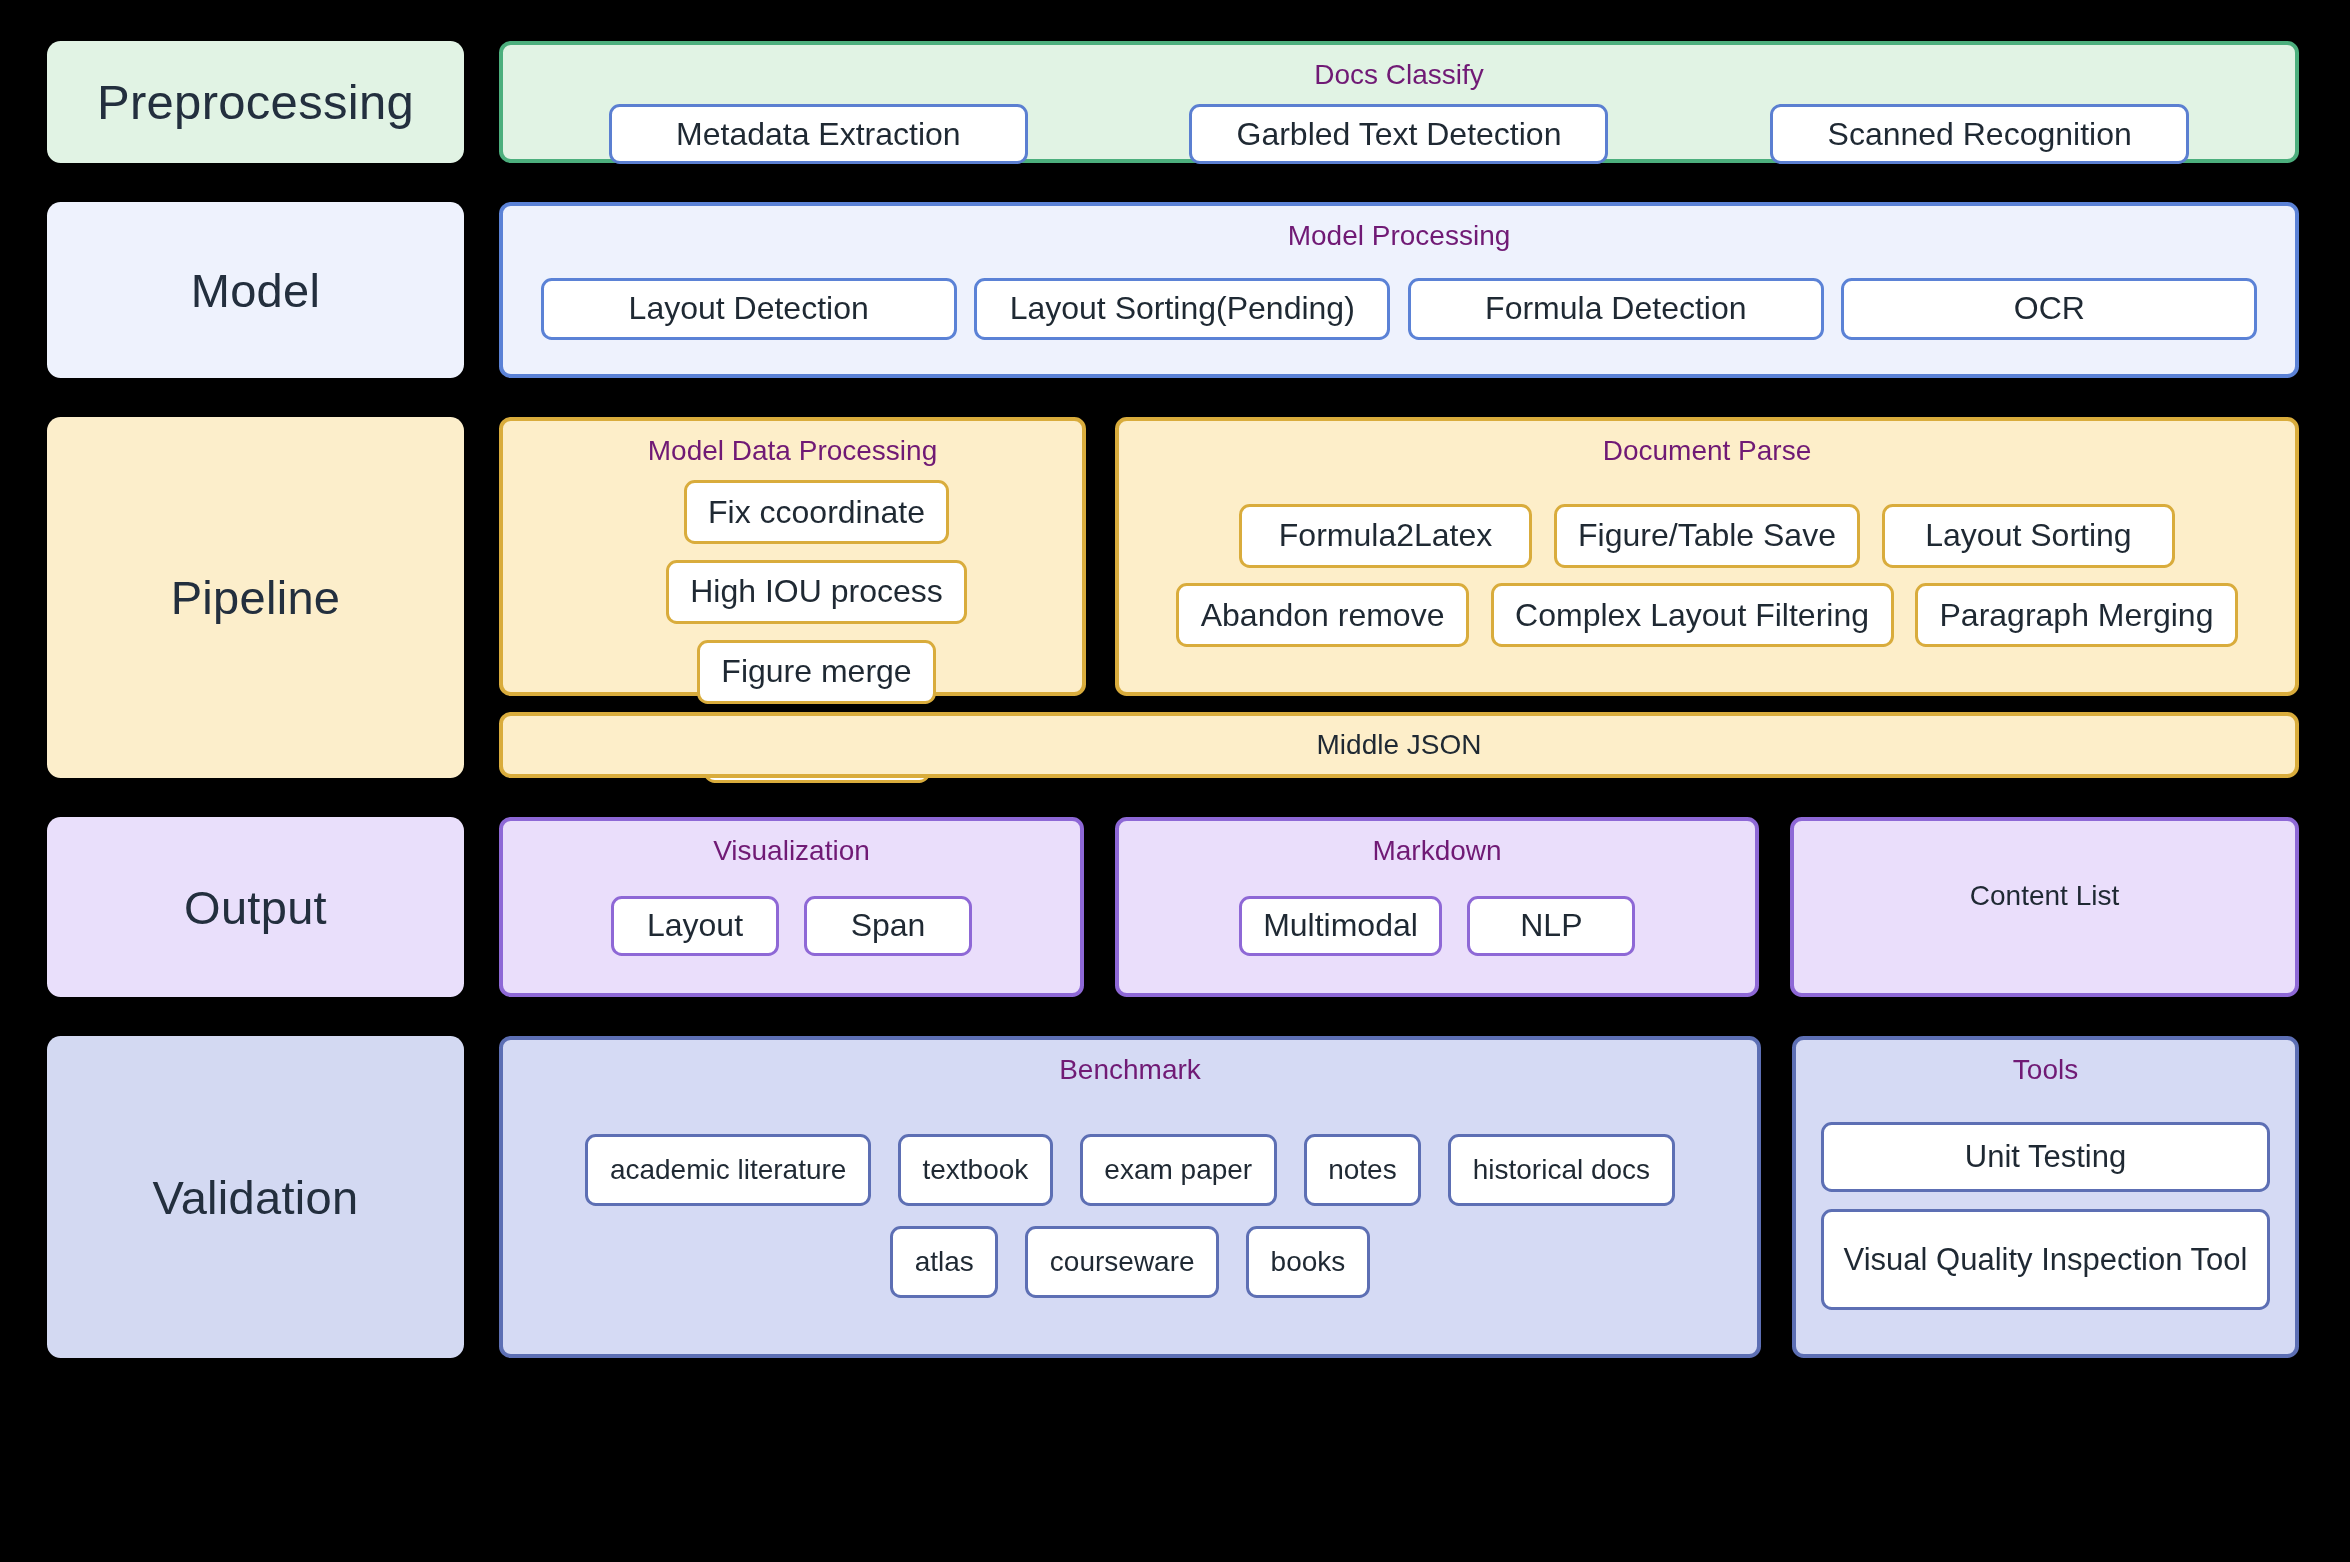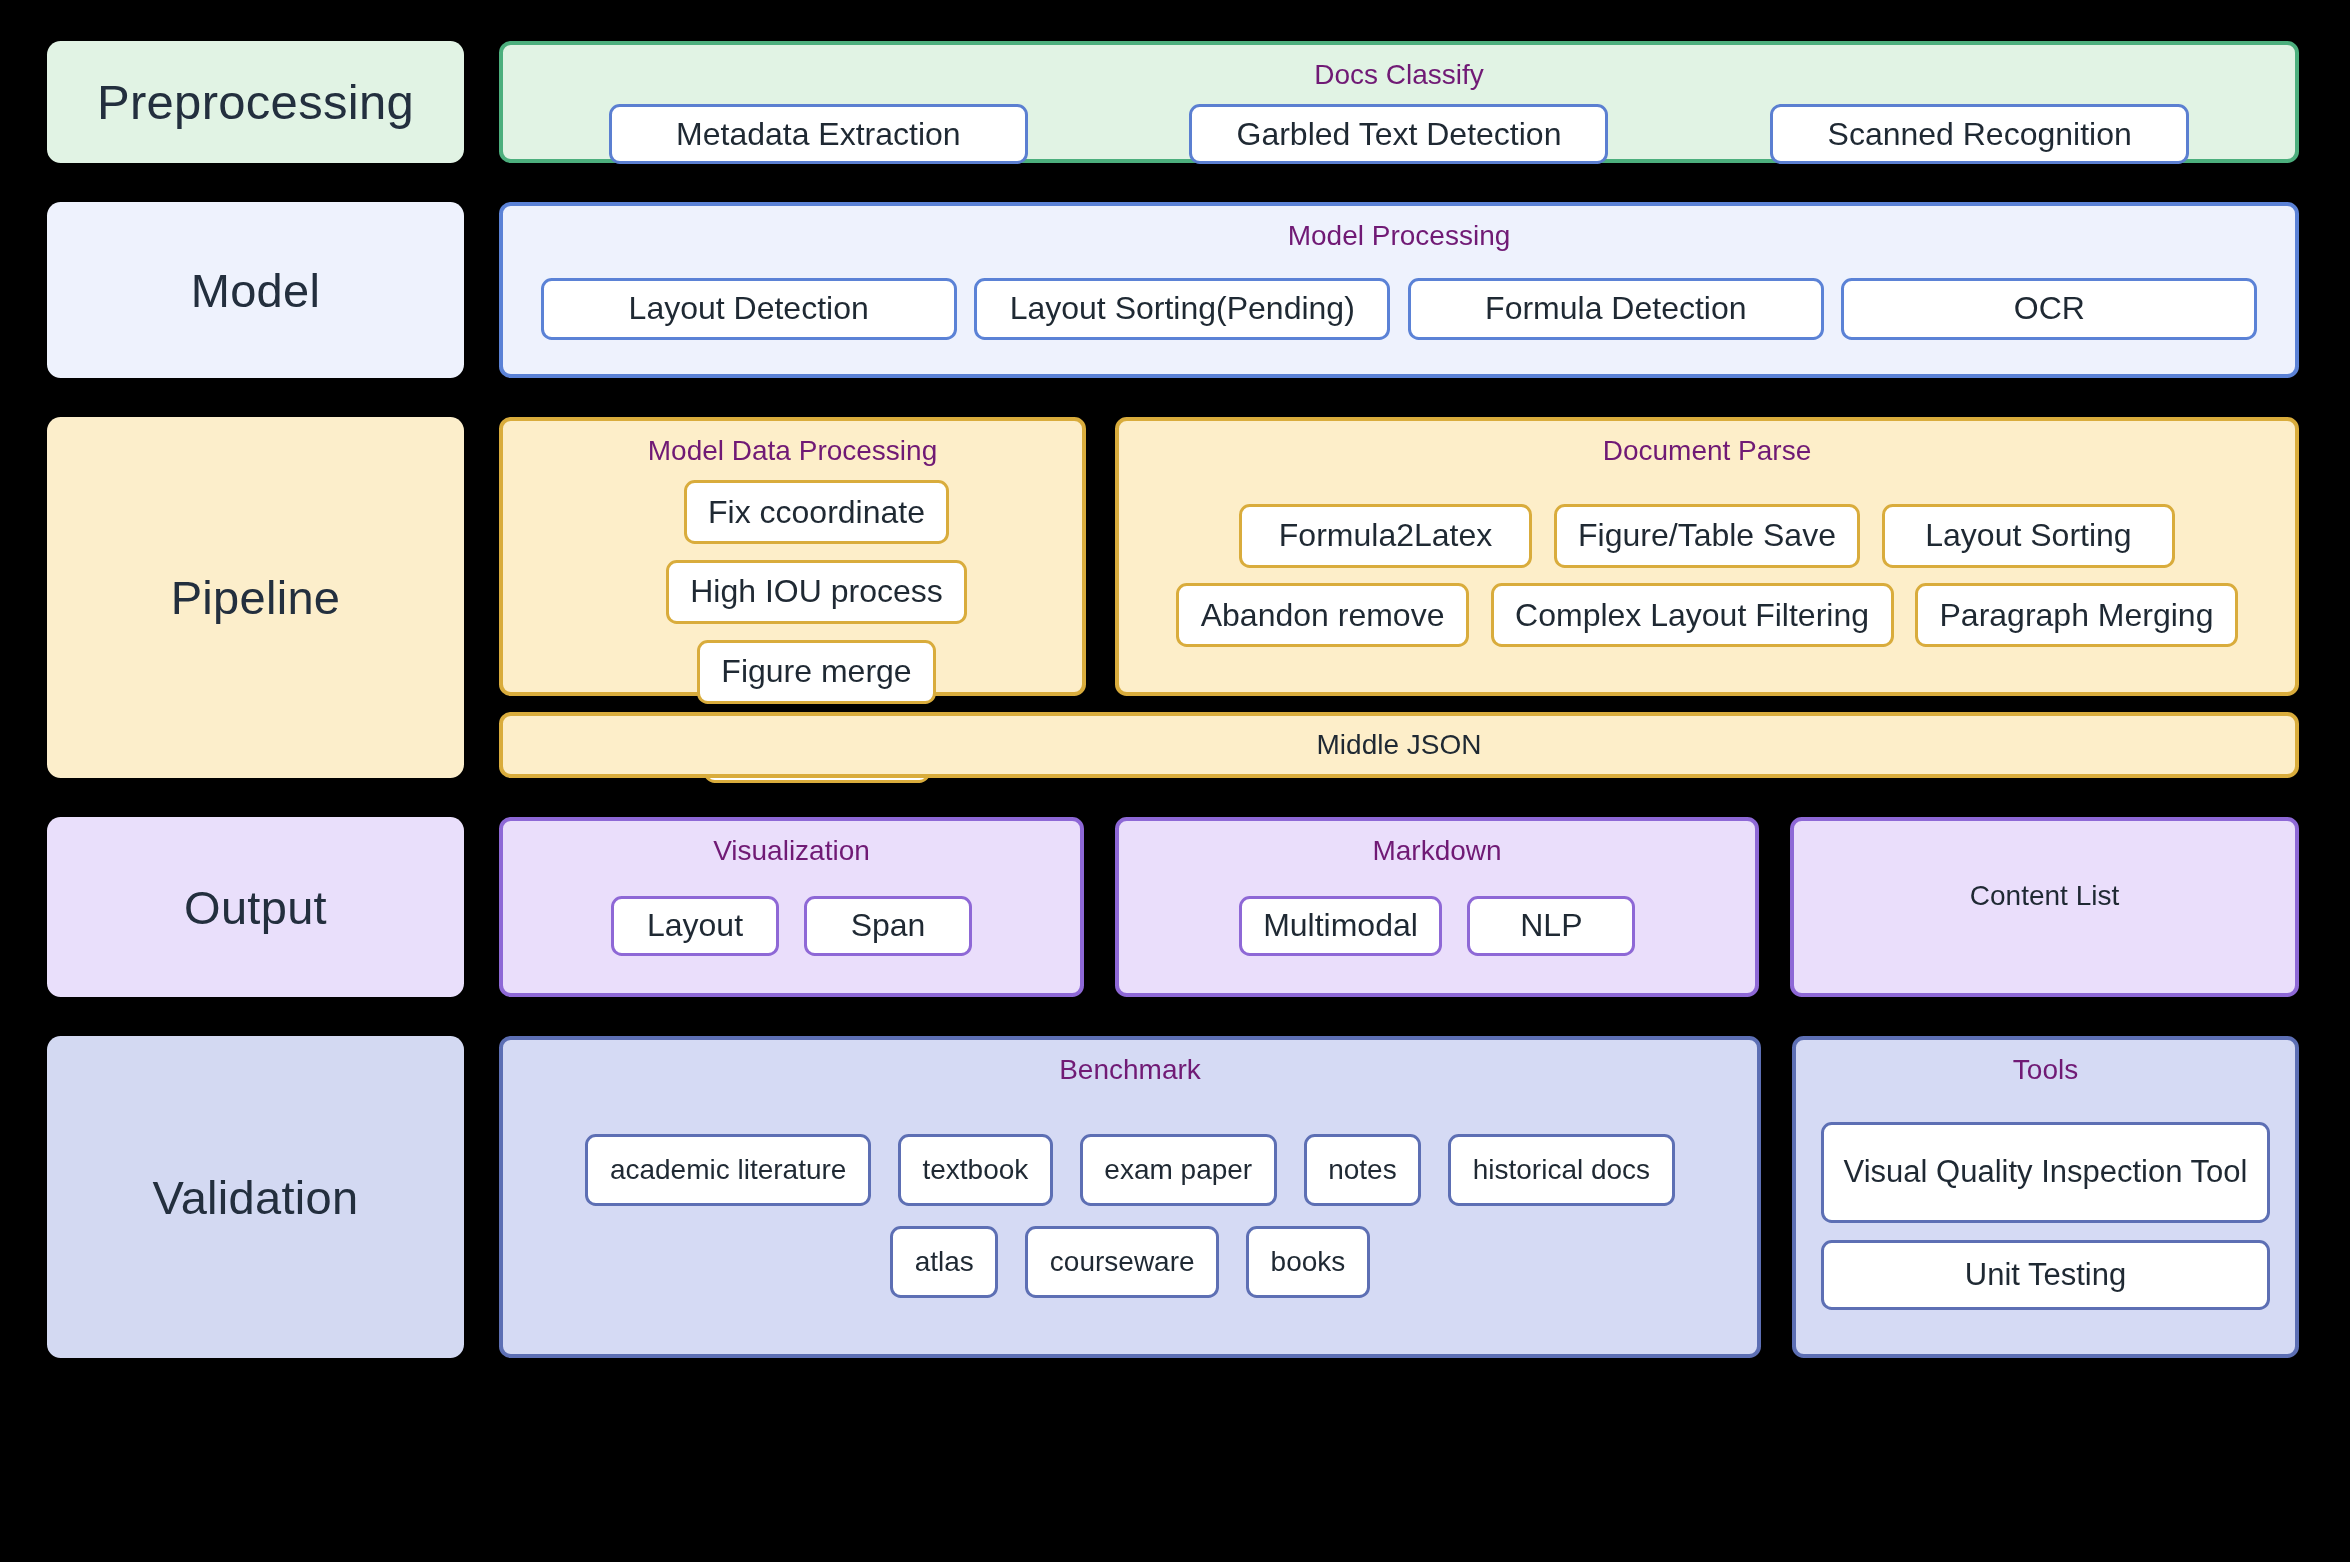--- a/index.html
+++ b/index.html
@@ -289,22 +289,22 @@
           <div class="chip">historical docs</div>
           <div class="chip">atlas</div>
           <div class="chip">courseware</div>
           <div class="chip">books</div>
         </div>
       </div>
 
       <div class="group group-tools">
         <div class="group-title">Tools</div>
         <div class="chips">
+          <div class="chip one-line">Unit Testing</div>
           <div class="chip two-line">Visual Quality Inspection Tool</div>
-          <div class="chip one-line">Unit Testing</div>
         </div>
       </div>
 
     </div>
   </div>
 
 </div>
 
 
 </body></html>

